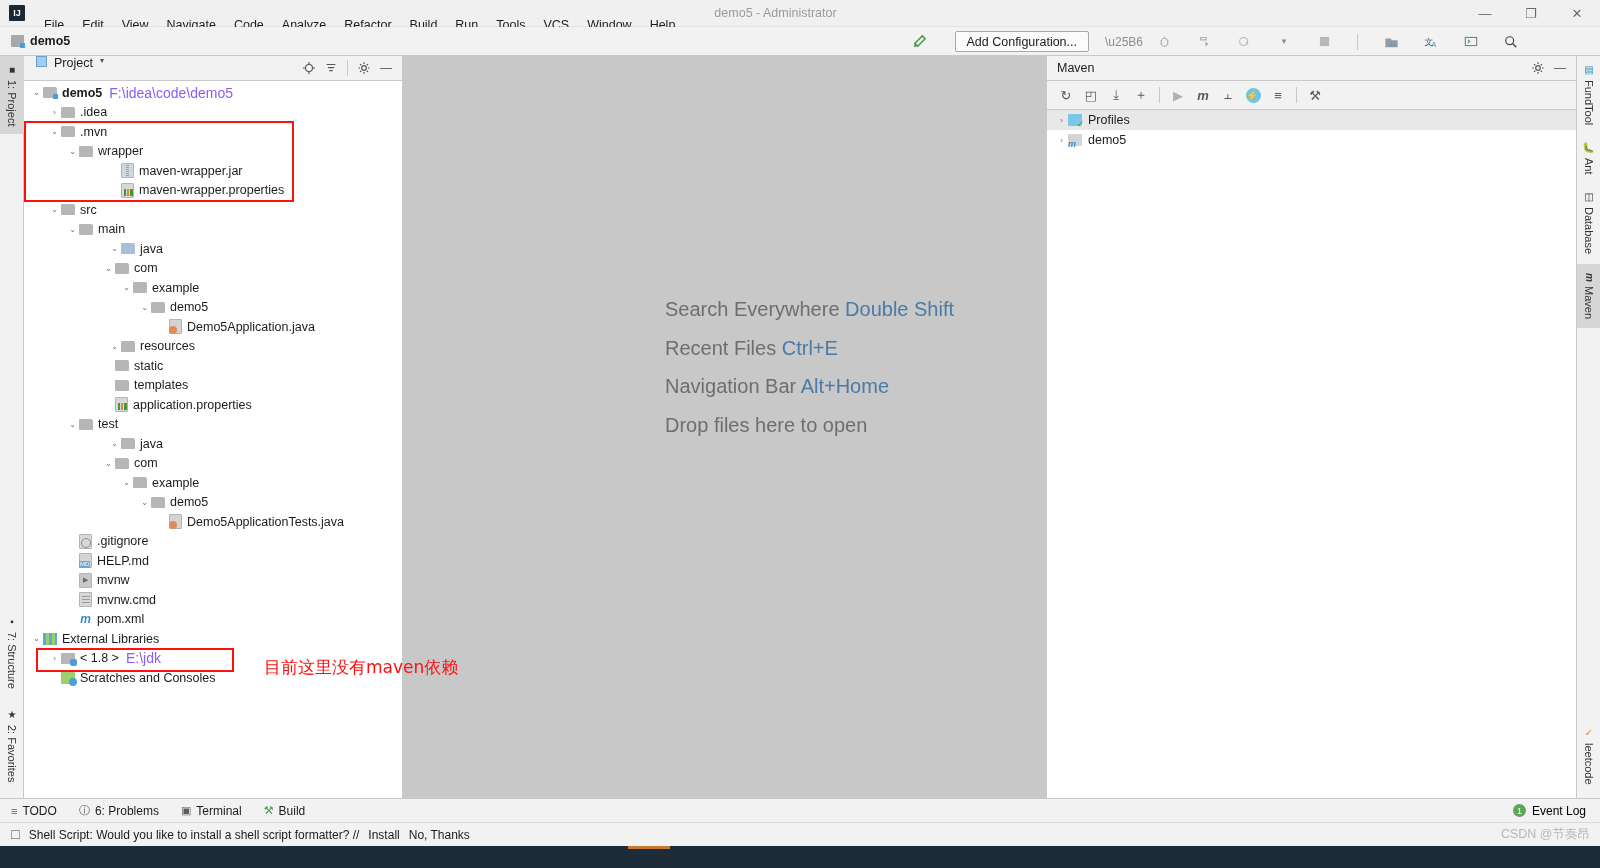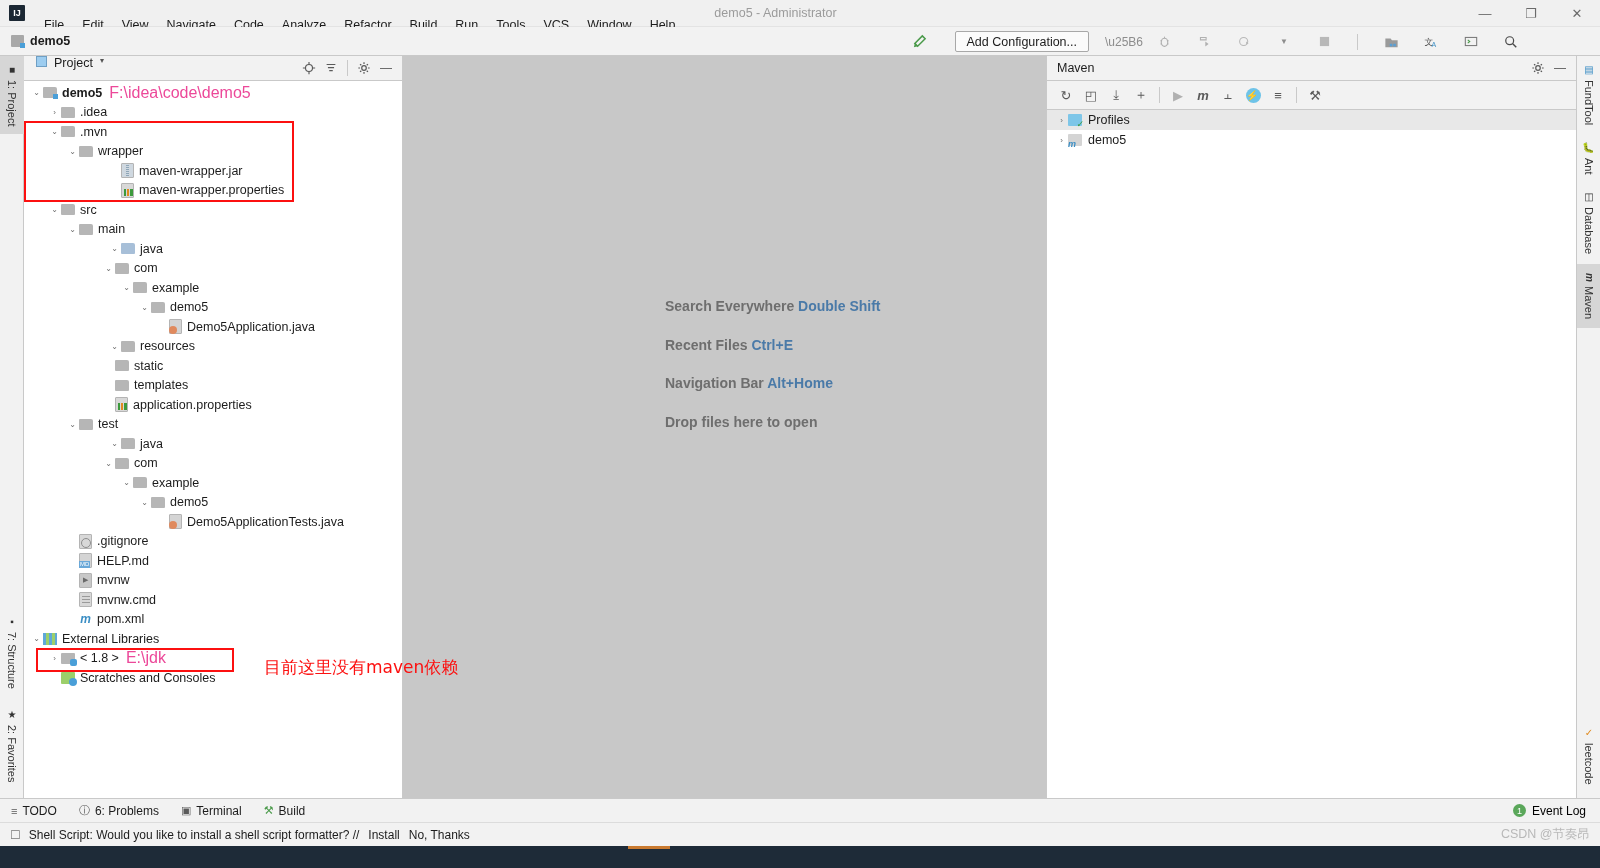--- a/index.html
+++ b/index.html
@@ -120,21 +120,21 @@
   .arrow.none { color:transparent; }
   .fold {
     width:14px;height:11px;background:#b6b6b6;border-radius:1px 2px 1px 1px;
     margin-right:5px; flex:none; position:relative;
   }
   .fold.mod:after{content:"";position:absolute;right:-1px;bottom:-1px;width:5px;height:5px;background:#4a9fd8;}
   .fold.src { background:#a7bfd8; }
   .fold.res { background:#b6b6b6; }
   .fold.test { background:#b6b6b6; }
   .lbl { color:#1c1c1c; }
-  .path { color:#ec4899; margin-left:7px; font-size:16px; }
+  .path { color:#8b5cf6; margin-left:7px; font-size:14px; }
 
   .fico { width:13px;height:15px;margin-right:5px;flex:none;position:relative;
           background:#d8d8d8;border:1px solid #b4b4b4;border-radius:1px;}
   .fico.jar { background:#cfd8e0; }
   .fico.jar:after{content:"";position:absolute;left:4px;top:1px;width:3px;height:12px;
     background:repeating-linear-gradient(to bottom,#8fa6b8 0 1px,transparent 1px 2px);}
   .fico.prop:after{content:"";position:absolute;left:2px;bottom:1px;width:9px;height:7px;
     background:linear-gradient(to right,#3c9a3c 0 2px,transparent 2px 3px,#e08a1e 3px 5px,transparent 5px 6px,#3c9a3c 6px 8px);}
   .fico.java { background:#d4d4d4; }
   .fico.java:after{content:"";position:absolute;left:-1px;bottom:-1px;width:8px;height:8px;
@@ -163,21 +163,21 @@
   .ind0{padding-left:6px}.ind1{padding-left:24px}.ind2{padding-left:42px}
   .ind3{padding-left:84px}.ind4{padding-left:78px}.ind5{padding-left:96px}
   .ind6{padding-left:114px}.ind7{padding-left:132px}
 
   
   .editor {
     position:absolute; left:403px; top:56px; width:643px; height:742px;
     background:#c8c8c8;
   }
   .welcome { position:absolute; left:262px; top:242px; }
-  .wrow { height:38.5px; font-size:14px; color:#6e6e6e; white-space:nowrap;font-weight:bold; }
+  .wrow { height:38.5px; font-size:20px; color:#6e6e6e; white-space:nowrap; }
   .wkey { color:#4a7aa8; }
 
   
   .maven {
     position:absolute; left:1046px; top:56px; width:530px; height:742px;
     background:#fff; border-left:1px solid #c9c9c9;
     display:flex; flex-direction:column;
   }
   .mv-head {
     height:25px; background:#f2f2f2; display:flex; align-items:center;

